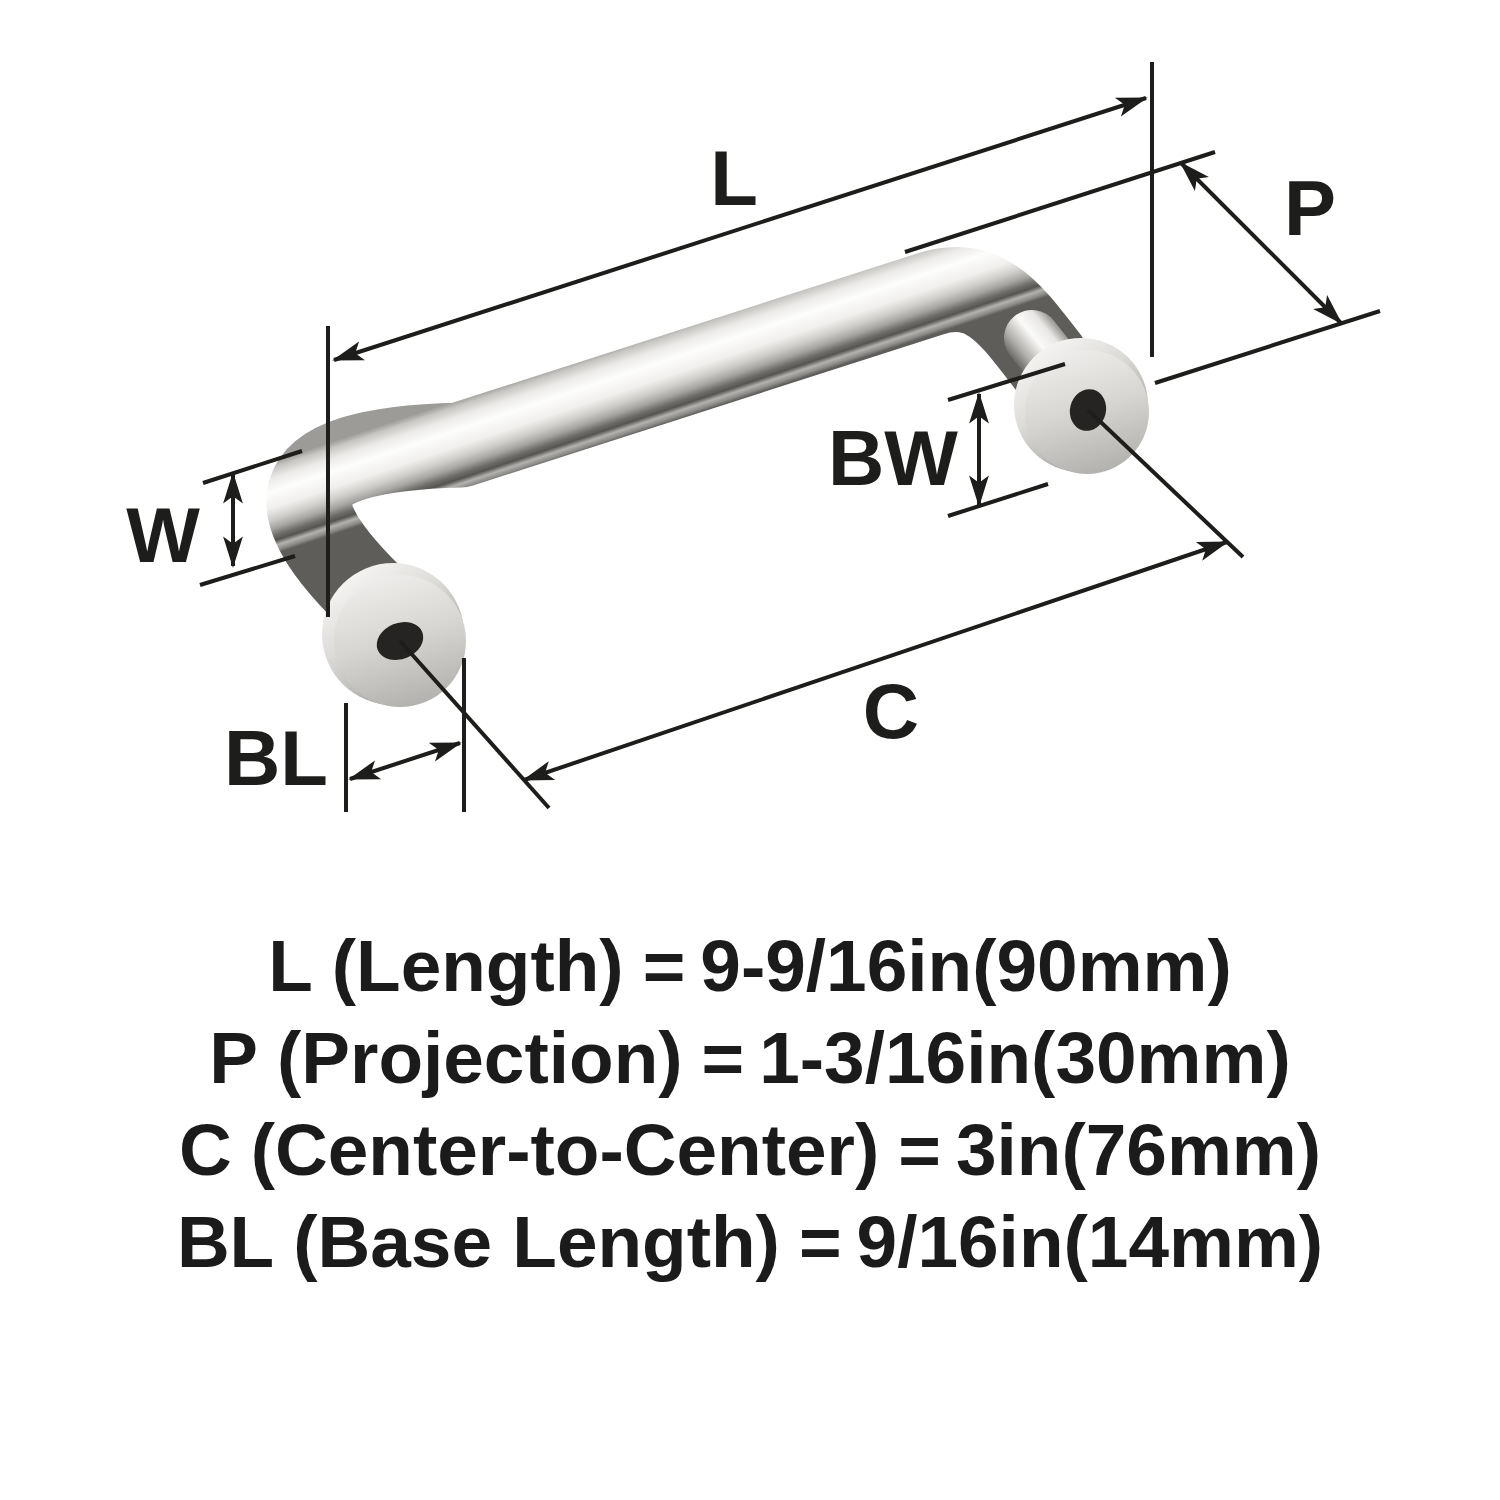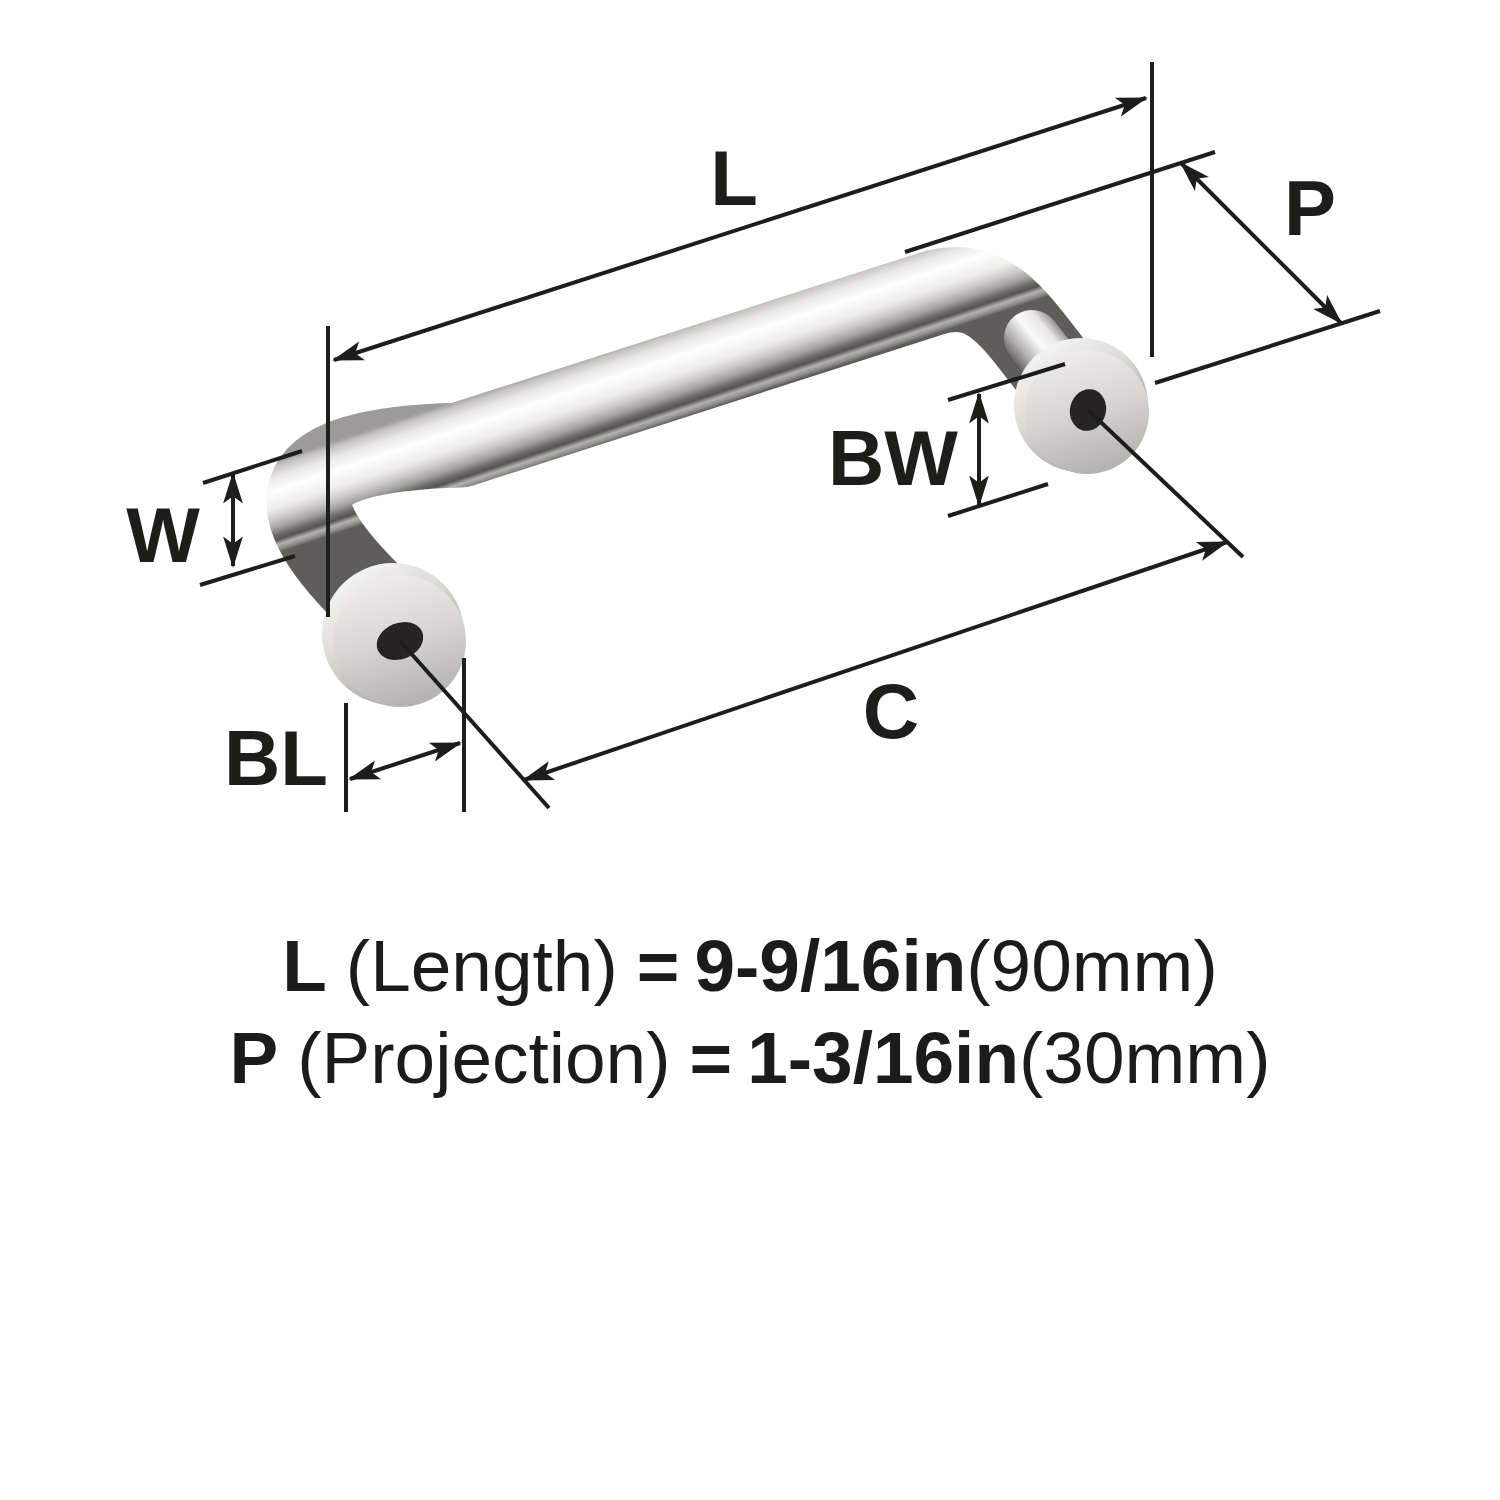--- a/index.html
+++ b/index.html
@@ -37,21 +37,21 @@
     align-items: center;
     color: #1b1b1b;
   }
   .spec-line {
     height: 92px;
     line-height: 92px;
     font-size: 73px;
     white-space: nowrap;
   }
   .spec-line .sym, .spec-line .eq, .spec-line .val { font-weight: 700; }
-  .spec-line .lbl, .spec-line .met { font-weight: 400; margin-top: 8px; }
+  .spec-line .lbl, .spec-line .met { font-weight: 700; margin-top: 8px; }
   .spec-line .sym { margin-right: 19px; }
   .spec-line .lbl { margin-right: 19px; }
   .spec-line .eq  { margin-right: 15px; }
 </style>
 </head>
 <body>
 
 <div class="stage">
 
   <svg class="diagram" width="1500" height="1500" viewBox="0 0 1500 1500" xmlns="http://www.w3.org/2000/svg">
@@ -163,17 +163,23 @@
 
     <div class="spec-line">
       <span class="sym">L</span><span class="lbl">(Length)</span><span class="eq">=</span><span class="val">9-9/16in</span><span class="met">(90mm)</span>
     </div>
 
 
     <div class="spec-line">
       <span class="sym">P</span><span class="lbl">(Projection)</span><span class="eq">=</span><span class="val">1-3/16in</span><span class="met">(30mm)</span>
     </div>
 
+    <div class="spec-line">
+      <span class="sym">C</span><span class="lbl">(Center-to-Center)</span><span class="eq">=</span><span class="val">3in</span><span class="met">(76mm)</span>
+    </div>
 
+    <div class="spec-line">
+      <span class="sym">BL</span><span class="lbl">(Base Length)</span><span class="eq">=</span><span class="val">9/16in</span><span class="met">(14mm)</span>
+    </div>
 
 
   </div>
 </div>
 
 </body></html>

